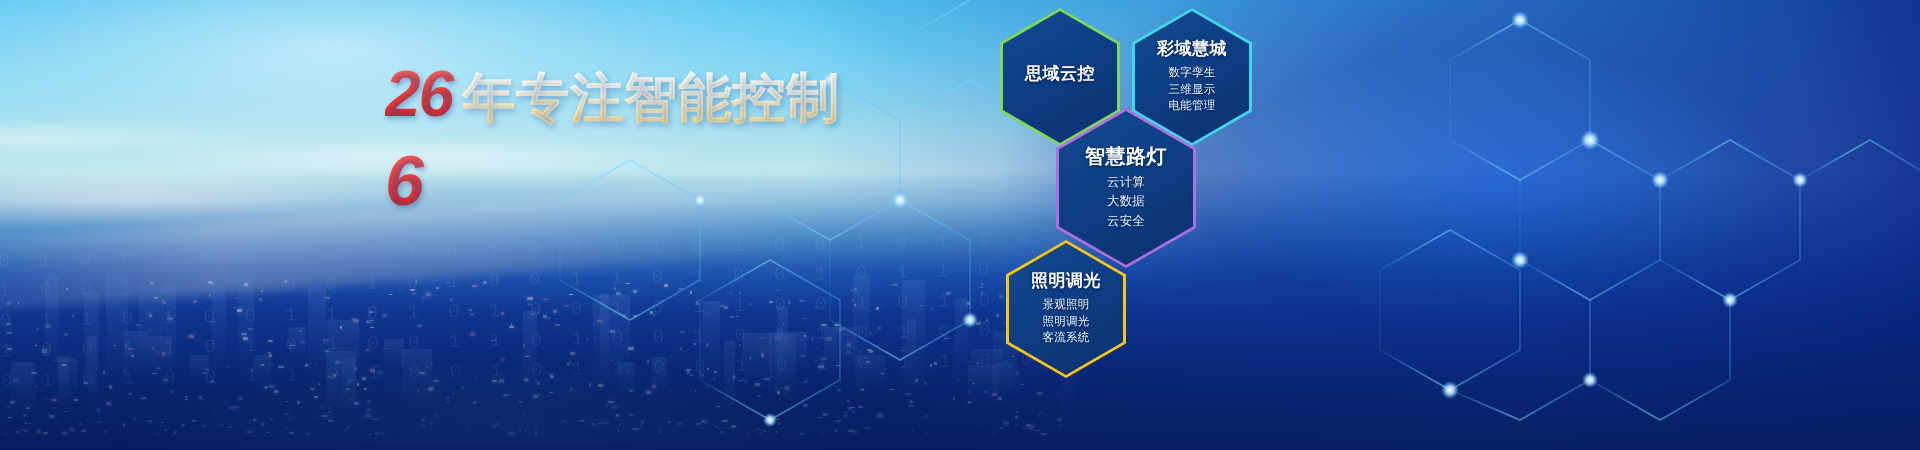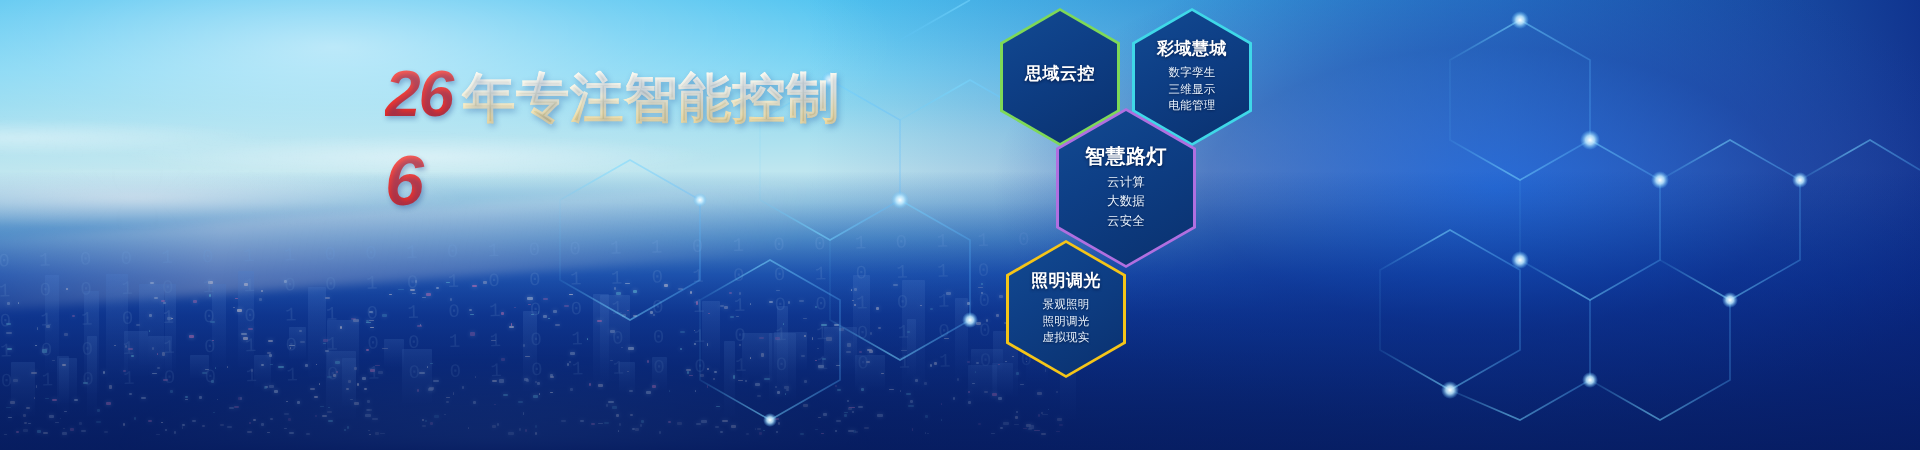--- a/index.html
+++ b/index.html
@@ -844,19 +844,19 @@
         </div>
       </div>
       <div class="hex p-bot1" style="--bd: #f5c518; --gl: rgba(245,197,24,.80);">
         <div class="shape"></div>
         <div class="inner"></div>
         <div class="content">
           <div class="title">照明调光</div>
           <div class="sub">
             <div>景观照明</div>
             <div>照明调光</div>
-            <div>虚拟现实</div>
+            <div>客流系统</div>
           </div>
         </div>
       </div>
     </div>
 
 </div>
 
 </body></html>

